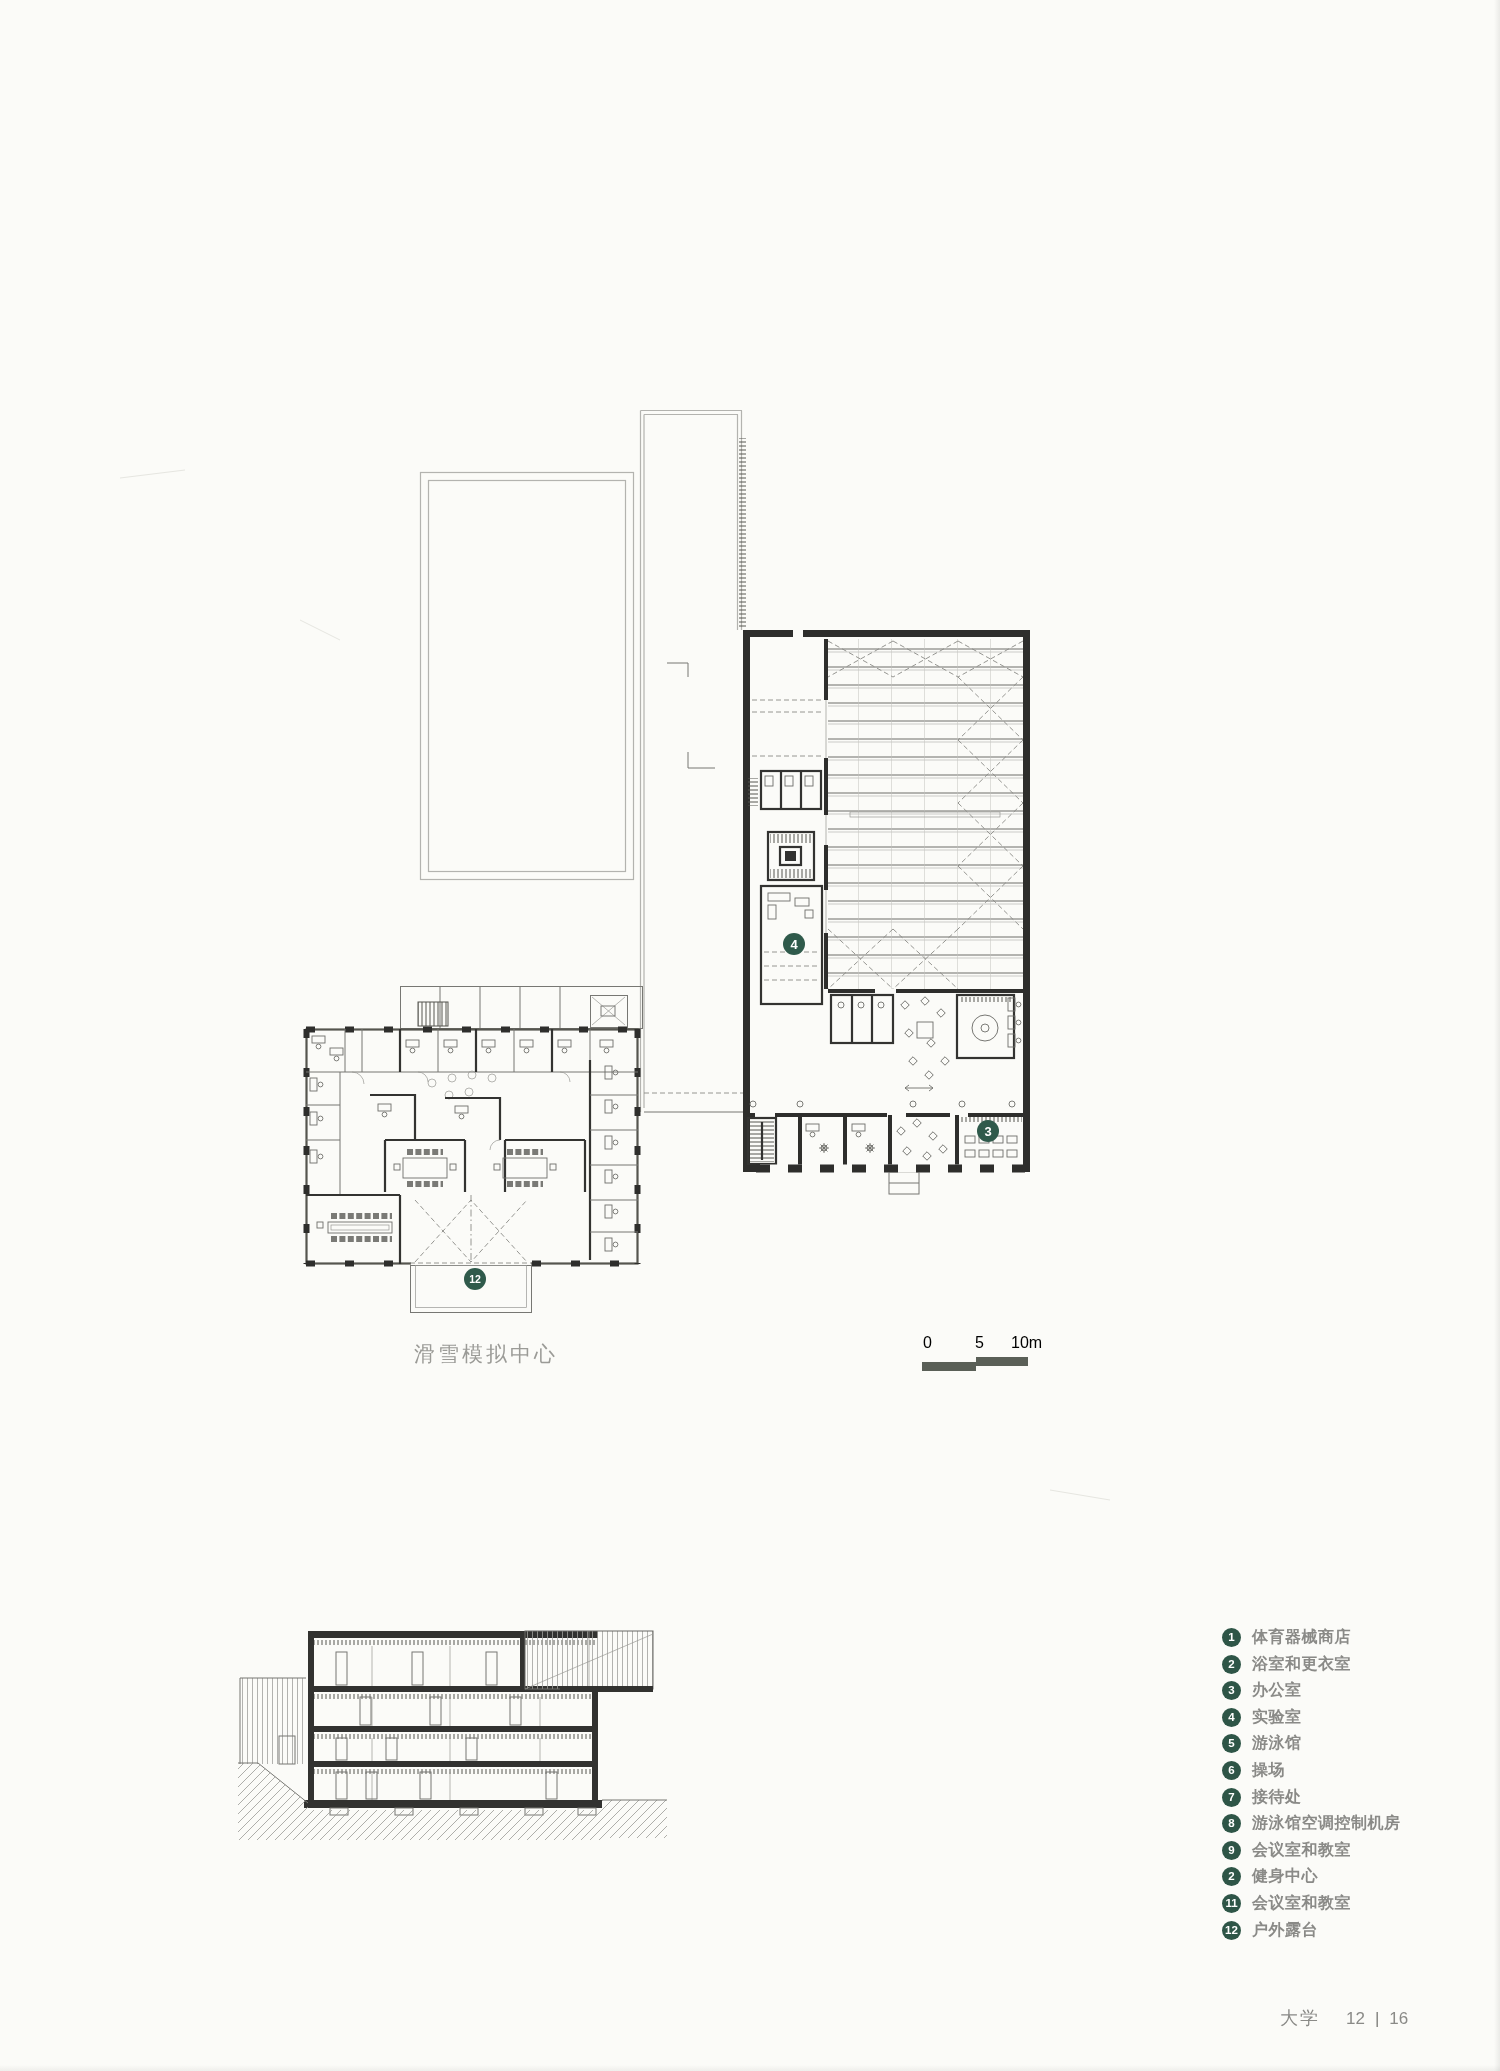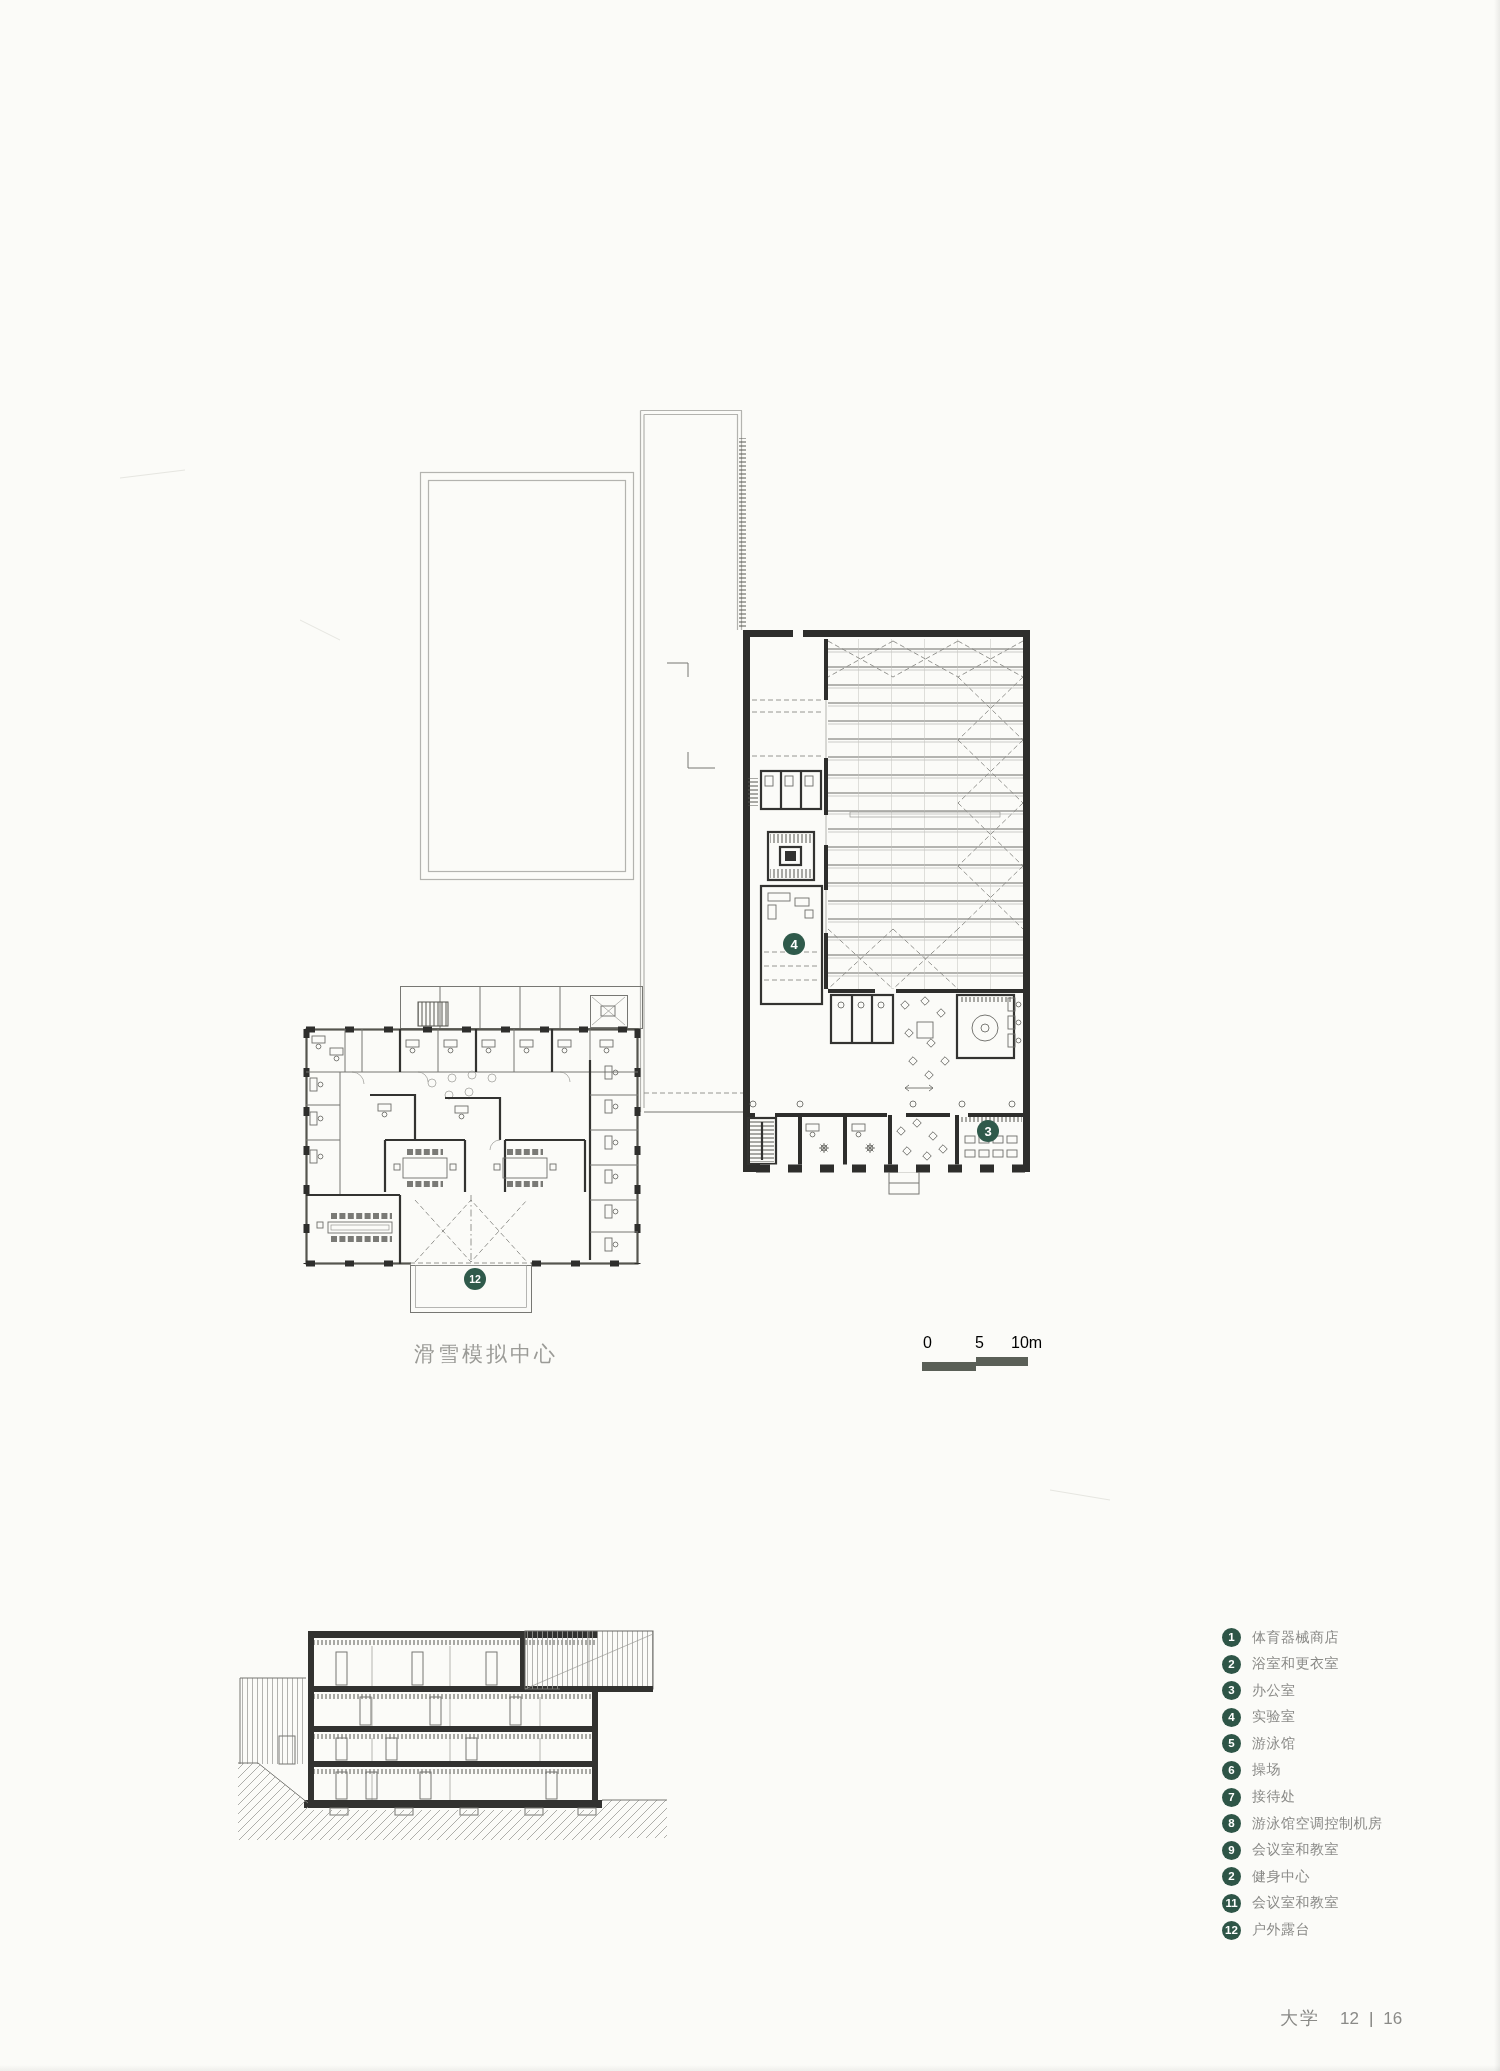--- a/index.html
+++ b/index.html
@@ -39,23 +39,23 @@
   .sb-seg{position:absolute;background:var(--scalebar,#5a5f57);height:9px;}
   .sb-upper{left:56px;top:23px;width:52px;}
   .sb-lower{left:2px;top:28px;width:54px;}
   .legend{position:absolute;left:1222px;top:1628px;}
   .legend-row{display:flex;align-items:center;height:19px;margin-bottom:7.6px;}
   .legend-num{
     flex:0 0 19px;width:19px;height:19px;border-radius:50%;
     background:var(--legend_circle,#2e5547);color:#fff;
     font-size:11.5px;font-weight:bold;text-align:center;line-height:19px;
   }
-  .legend-label{margin-left:11px;font-size:14px;color:var(--text,#8a8a87);letter-spacing:0.5px;white-space:nowrap;}
+  .legend-label{margin-left:11px;font-size:16px;color:var(--text,#8a8a87);letter-spacing:0.5px;white-space:nowrap;font-weight:bold;}
   .footer{position:absolute;left:1280px;top:2006px;display:flex;align-items:baseline;color:var(--text,#8a8a87);}
-  .f-title{font-size:18px;letter-spacing:2px;margin-right:20px;}
+  .f-title{font-size:18px;letter-spacing:2px;margin-right:26px;}
   .f-num{font-size:17px;}
   .f-sep{font-size:17px;margin:0 10px;color:#7f7f7c;}
   .edge-r{position:absolute;right:0;top:0;width:6px;height:100%;
     background:linear-gradient(to right,rgba(0,0,0,0),rgba(90,90,85,0.10));}
   .edge-b{position:absolute;left:0;bottom:0;width:100%;height:6px;
     background:linear-gradient(to bottom,rgba(0,0,0,0),rgba(90,90,85,0.08));}
 </style>
 </head>
 <body>
 

